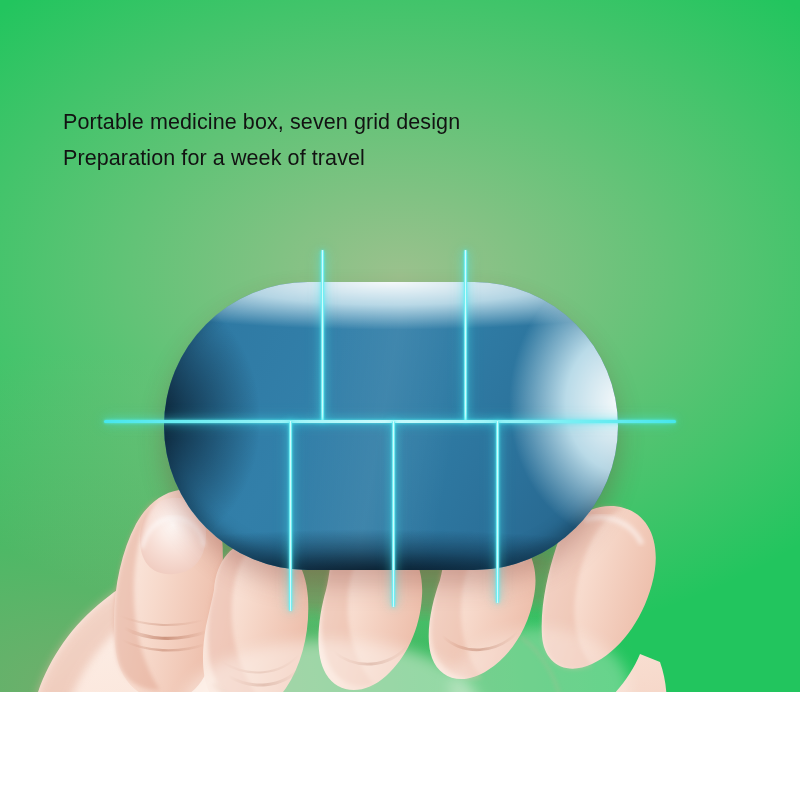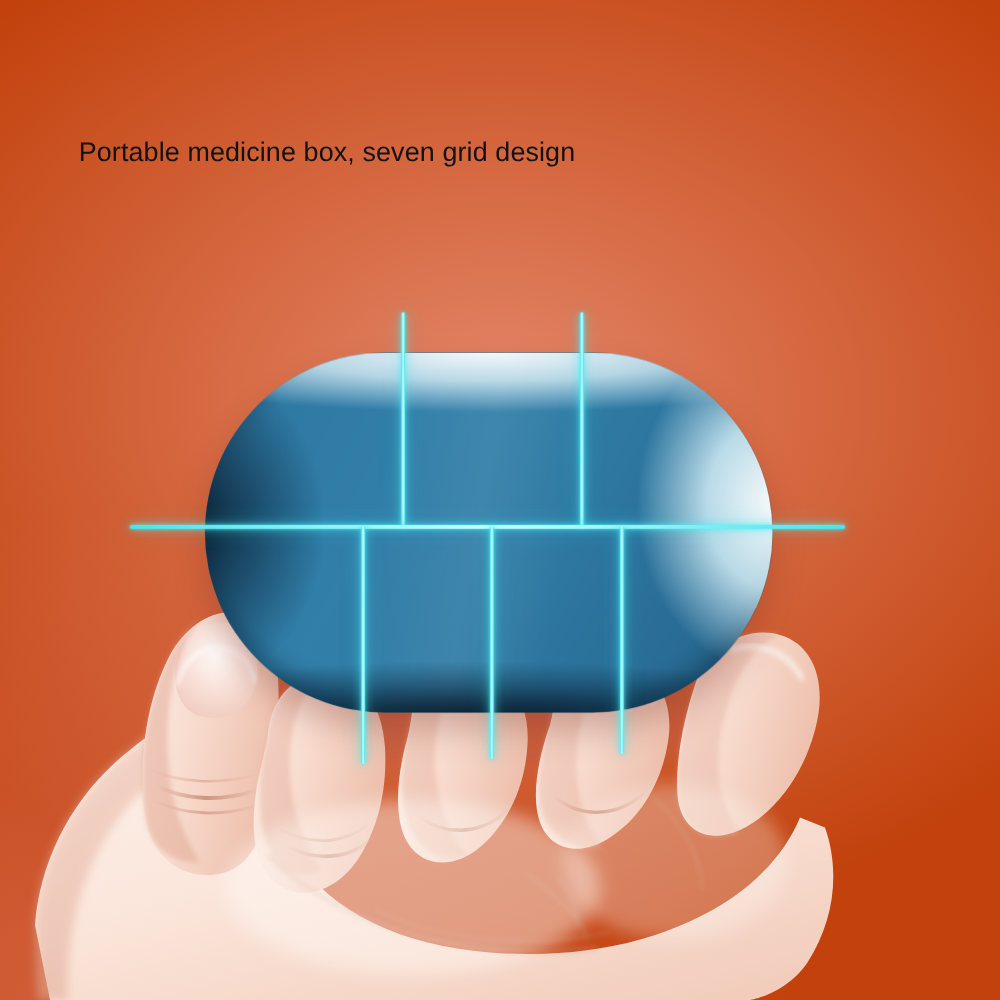--- a/index.html
+++ b/index.html
@@ -3,22 +3,22 @@
 <meta charset="utf-8">
 <style>
   * { margin:0; padding:0; box-sizing:border-box; }
   html, body {
     width:800px; height:800px;
     font-family:"Liberation Sans", sans-serif;
     overflow:hidden;
   }
   #stage {
     position:relative;
-    width:800px; height:800px;
-    background:#c2410c;
+    width:800px; height:692px;
+    background:#22c55e;
     overflow:hidden;
   }
 
   
   #bg-vignette{
     position:absolute; inset:0;
     background:
       radial-gradient(120% 90% at 50% 40%, rgba(255,190,180,.55) 0%, rgba(247,167,154,0) 60%),
       radial-gradient(100% 70% at 10% 100%, rgba(232,140,130,.40) 0%, rgba(247,167,154,0) 70%);
     pointer-events:none;
@@ -149,20 +149,21 @@
 </style>
 </head>
 <body>
 
 <div id="stage">
 
   <div id="bg-vignette"></div>
 
   <div id="headline">
     <span class="ln">Portable medicine box, seven grid design</span>
+    <span class="ln">Preparation for a week of travel</span>
   </div>
 
   <svg id="hand-wrap" viewBox="0 0 800 360" preserveAspectRatio="none">
     <defs>
       <linearGradient id="skinA" x1="0" y1="0" x2="1" y2="1">
         <stop offset="0%" stop-color="#fdefe7"></stop>
         <stop offset="35%" stop-color="#f8dccf"></stop>
         <stop offset="70%" stop-color="#f0c7b5"></stop>
         <stop offset="100%" stop-color="#e3ad99"></stop>
       </linearGradient>

